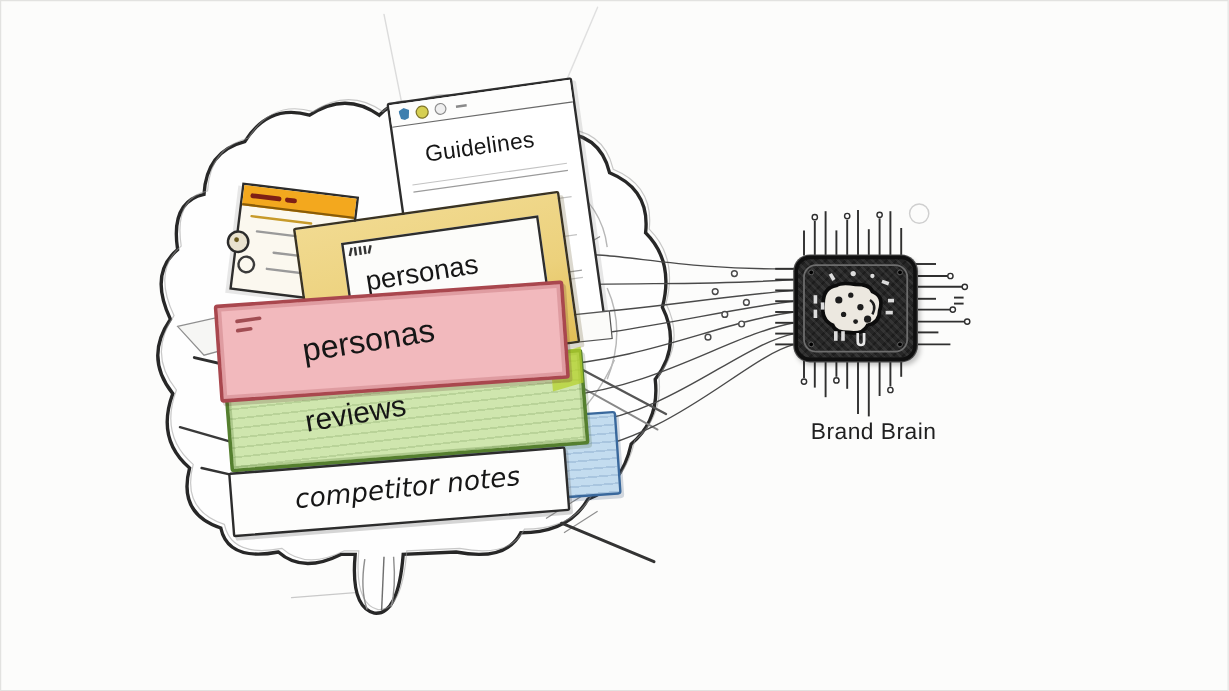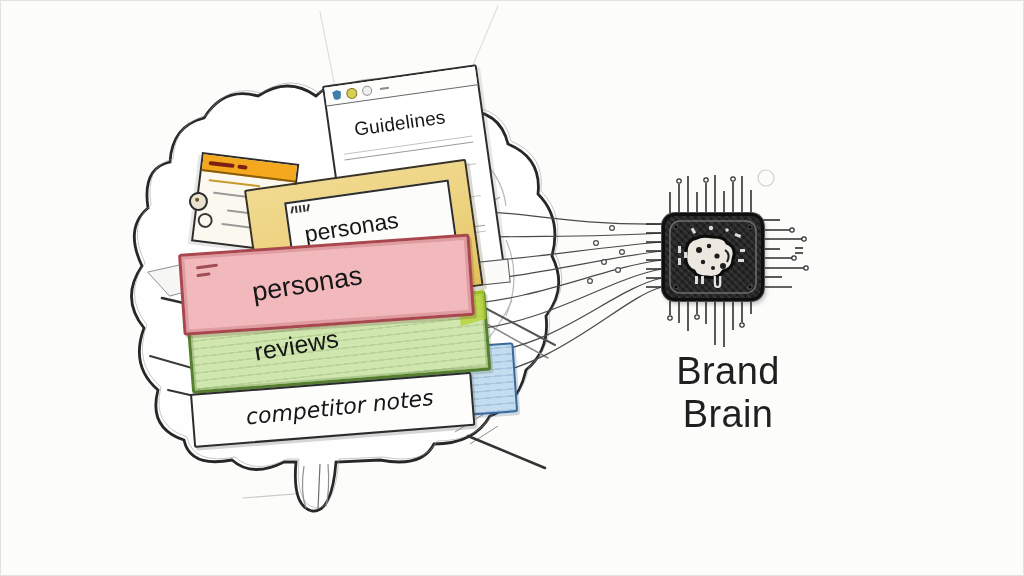--- a/index.html
+++ b/index.html
@@ -98,21 +98,21 @@
   #chip-body{position:absolute;left:662px;top:213px;width:96px;height:82px;z-index:9;
     background:#262626;
     background-image:repeating-linear-gradient(45deg,rgba(255,255,255,.07) 0 2px,transparent 2px 5px),
                      repeating-linear-gradient(-45deg,rgba(0,0,0,.25) 0 2px,transparent 2px 6px);
     border:3px solid #0f0f0f;border-radius:13px;
     box-shadow:0 0 0 1px #4c4c4c, 2px 3px 4px rgba(0,0,0,.25);}
   #chip-doodle{position:absolute;left:0;top:0;}
 
   
   #brand-brain-label{position:absolute;left:628px;top:350px;width:200px;z-index:5;
-    text-align:center;font-size:38px;color:#1f1f1f;letter-spacing:.4px;}
+    text-align:center;font-size:19px;color:#1f1f1f;letter-spacing:.4px;}
 </style>
 </head>
 <body>
 
 <div id="stage">
 
   <svg id="sketch-layer" width="1024" height="576" viewBox="0 0 1024 576">
 
     <g stroke-linecap="round" fill="none">
       <path d="M336,92 L320,12" stroke="#dcdcdc" stroke-width="1.2"></path>

